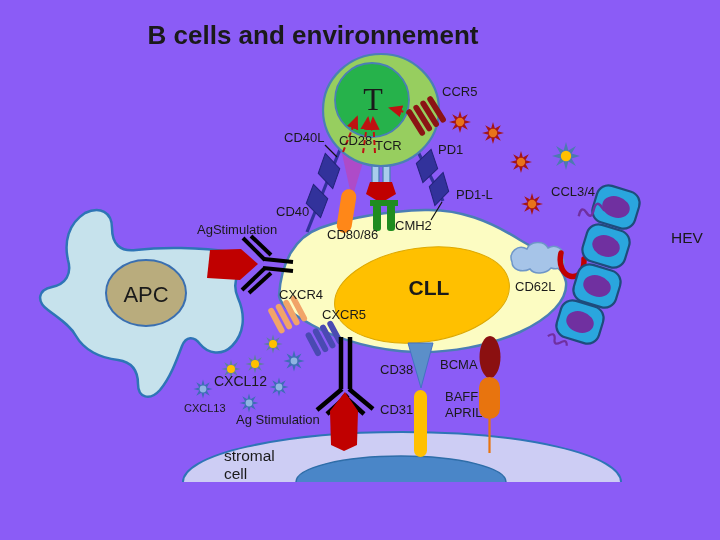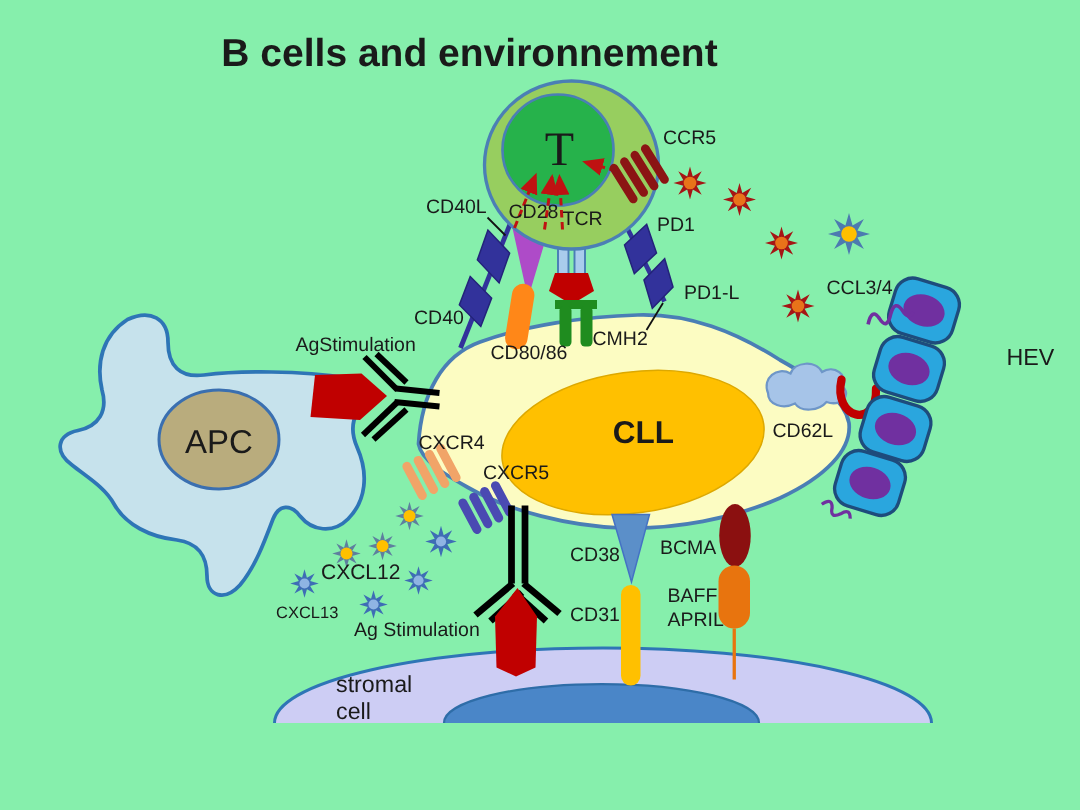--- a/index.html
+++ b/index.html
@@ -1,16 +1,16 @@
 <!DOCTYPE html>
 <html><head>
 <meta charset="utf-8">
 <style>
   html,body{margin:0;padding:0;background:#ffffff;}
-  .slide{position:relative;width:720px;height:540px;background:#86efac;overflow:hidden;
+  .slide{position:relative;width:720px;height:540px;background:#8b5cf6;overflow:hidden;
          font-family:"Liberation Sans", sans-serif;}
   svg{display:block;}
   text{font-family:"Liberation Sans", sans-serif;fill:#1a1a1a;}
   .lbl{font-size:13px;}
   .title-text{font-size:26px;font-weight:600;}
   .cll-text{font-size:21px;font-weight:bold;}
   .apc-text{font-size:22px;}
   .t-text{font-size:32px;font-family:"Liberation Serif", serif;}
   .big-lbl{font-size:15.5px;}
   .small-lbl{font-size:11px;}

